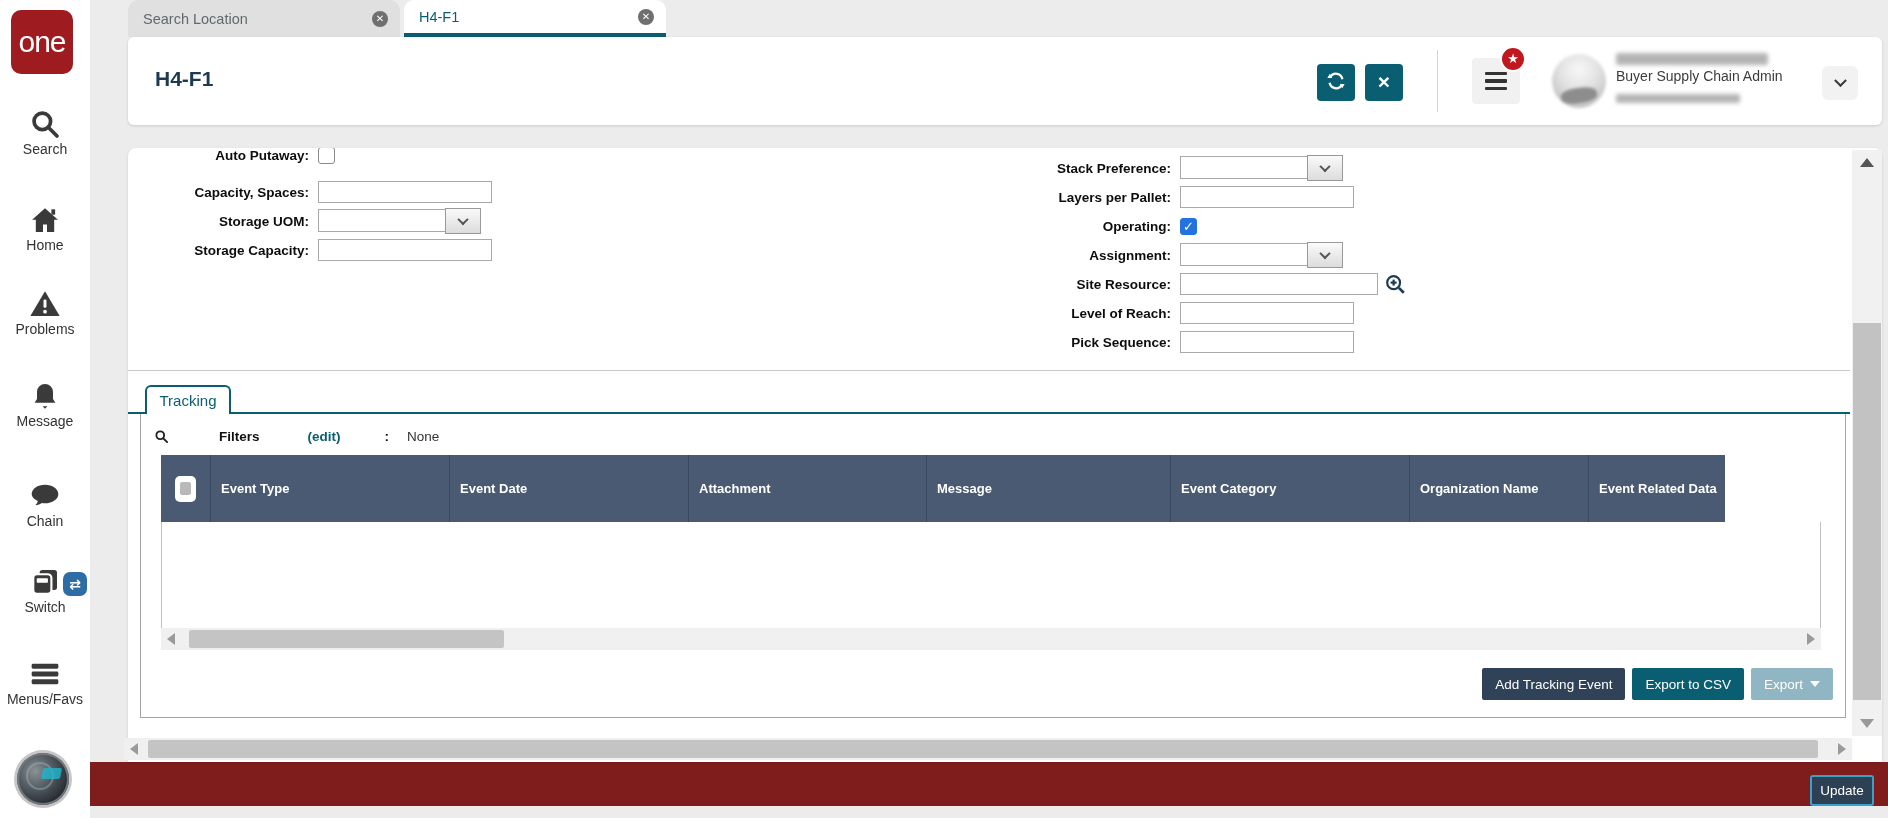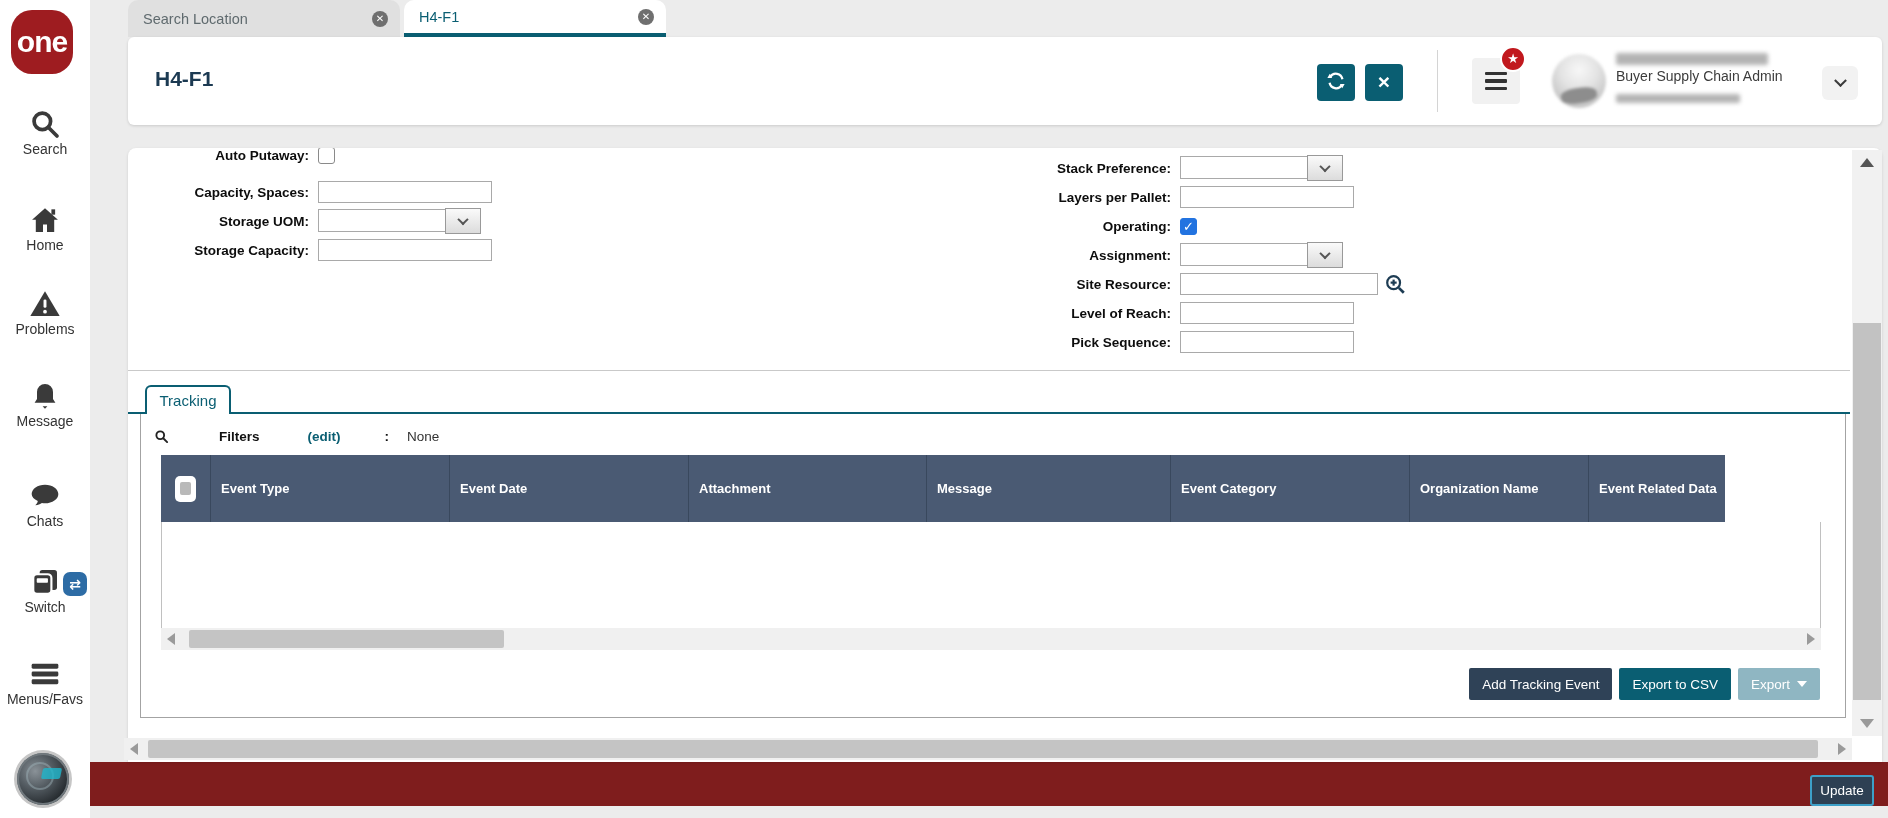--- a/index.html
+++ b/index.html
@@ -2,23 +2,23 @@
 <html style="--teal: #0a5e72; --navy: #2f4257; --slate: #4a5a73; --logo-red: #9e1c20; --badge-red: #c1181d; --muted-btn: #8fb6c2; --check-blue: #2273e0; --update-navy: #2e4053; --update-border: #3da0c8; --switch-badge: #2d6ca5;"><head>
 <meta charset="utf-8">
 <style>
   * { box-sizing: border-box; margin: 0; padding: 0; }
   html,body { width:1888px; height:818px; overflow:hidden; }
   body { font-family:"Liberation Sans","DejaVu Sans",sans-serif; background:#fff; }
   #app { position:relative; width:1888px; height:818px; background:#fff; }
 
   
   #sidebar { position:absolute; left:0; top:0; width:90px; height:818px; background:#fff; z-index:5; }
-  .logo { position:absolute; left:11px; top:10px; width:62px; height:64px; border-radius:21px;
+  .logo { position:absolute; left:11px; top:10px; width:62px; height:64px; border-radius:10px;
           background:var(--logo-red,#9e1c20); color:#fff; display:flex; align-items:center; justify-content:center;
-          font-size:30px; font-weight:700; letter-spacing:-1px; cursor:pointer; }
+          font-size:30px; font-weight:400; letter-spacing:-1px; cursor:pointer; }
   .sb-item { position:absolute; left:0; width:90px; display:flex; flex-direction:column; align-items:center; cursor:pointer; }
   .sb-icon { width:32px; height:32px; display:block; }
   .sb-icon svg { width:32px; height:32px; display:block; }
   .sb-label { font-size:14px; color:#333; margin-top:1px; white-space:nowrap; }
   .sb-badge { position:absolute; left:63px; top:6px; width:24px; height:24px; border-radius:7px;
               background:var(--switch-badge,#2d6ca5); color:#fff; font-size:14px; font-weight:700;
               display:flex; align-items:center; justify-content:center; }
   .ai-avatar { position:absolute; left:17px; top:753px; width:52px; height:52px; border-radius:50%;
                background:radial-gradient(circle at 35% 35%, #8a9298 0%, #555d63 35%, #23282c 75%, #0e1113 100%);
                box-shadow:0 0 0 3px #c6c6c6, inset 0 0 0 2px #70787d; cursor:pointer; }
@@ -130,21 +130,21 @@
                 border-left:1px solid #c0c0c0; border-right:1px solid #c0c0c0; }
 
   .hscroll { background:#f0f0f0; display:flex; align-items:center; }
   #table-hscroll { position:absolute; left:20px; top:214px; width:1660px; height:22px; }
   .hthumb { position:absolute; top:2px; height:18px; background:#c4c4c4; border-radius:2px; cursor:grab; }
   #table-hthumb { left:28px; width:315px; }
   .arr { width:0; height:0; position:absolute; }
   .arr-l { border-top:6px solid transparent; border-bottom:6px solid transparent; border-right:8px solid #9a9a9a; left:6px; top:5px; }
   .arr-r { border-top:6px solid transparent; border-bottom:6px solid transparent; border-left:8px solid #9a9a9a; right:6px; top:5px; }
 
-  #tracking-buttons { position:absolute; right:25px; top:254px; display:flex; gap:7px; }
+  #tracking-buttons { position:absolute; right:12px; top:254px; display:flex; gap:7px; }
   .tbtn { height:32px; border:none; border-radius:2px; color:#fff; font-size:13.5px; padding:0 13px;
           cursor:pointer; font-family:inherit; display:flex; align-items:center; gap:7px; }
   #btn-add { background:var(--navy,#2f4257); }
   #btn-export { background:var(--teal,#0a5e72); }
   #btn-actions { background:var(--muted-btn,#8fb6c2); }
   .chev-wh { width:0; height:0; border-left:5px solid transparent; border-right:5px solid transparent;
              border-top:6px solid #fff; display:inline-block; }
 
   
   #vscroll { position:absolute; left:1762px; top:150px; width:30px; height:586px; background:#f1f1f1; z-index:3; }
@@ -204,21 +204,21 @@
             </svg>
           </span>
           <span class="sb-label">Message</span>
         </div>
         <div class="sb-item" style="top:480px">
           <span class="sb-icon">
             <svg viewBox="0 0 24 24" fill="#3a3a3a">
               <path d="M12 3.5c-5.5 0-10 3.1-10 7 0 3.9 4.5 7 10 7 .8 0 1.6-.1 2.3-.2 1.2.9 3 1.7 5 1.7-1.1-.8-1.7-2.1-1.9-3.2 2.8-1.3 4.6-3.3 4.6-5.3 0-3.9-4.5-7-10-7z" transform="scale(-1,1) translate(-24,0)"></path>
             </svg>
           </span>
-          <span class="sb-label">Chats</span>
+          <span class="sb-label">Chain</span>
         </div>
         <div class="sb-item" style="top:566px">
           <span class="sb-icon">
             <svg viewBox="0 0 24 24">
               <rect x="8" y="3" width="13" height="15" rx="2" fill="#3a3a3a"></rect>
               <rect x="3.2" y="6.2" width="13.6" height="14.6" rx="2.8" fill="#3a3a3a" stroke="#fff" stroke-width="1.6"></rect>
               <rect x="5.8" y="9.2" width="8.4" height="3.4" rx="0.6" fill="#fff"></rect>
             </svg>
           </span>
           <span class="sb-label">Switch</span>

